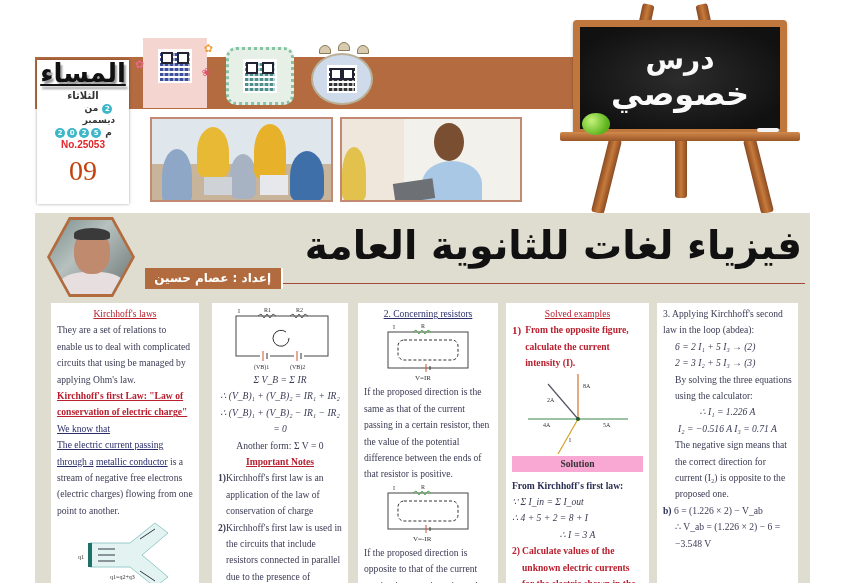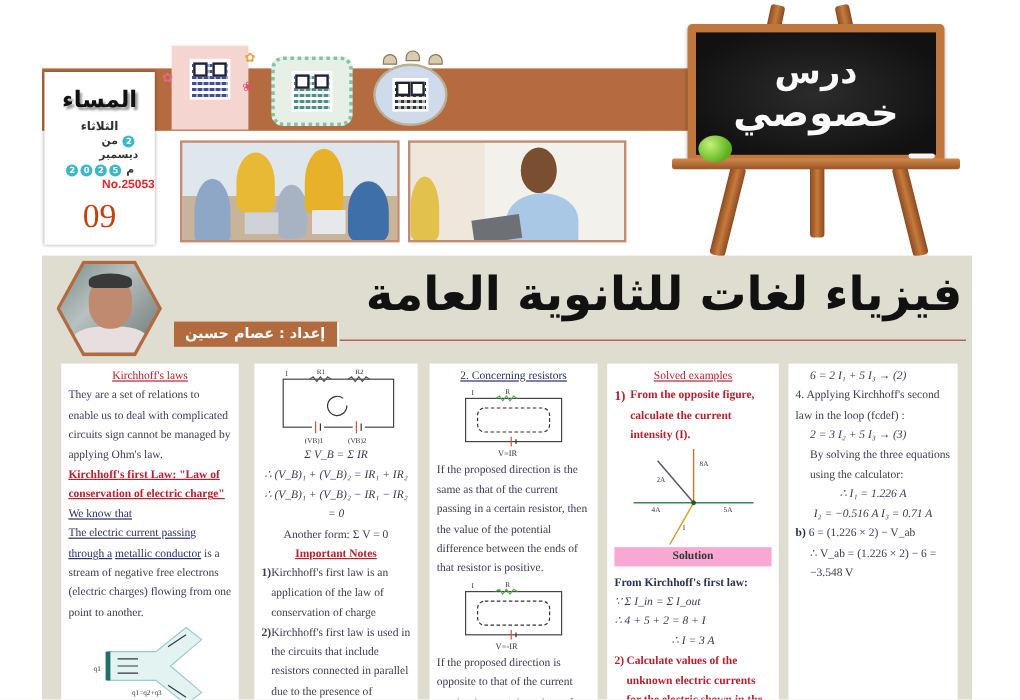--- a/index.html
+++ b/index.html
@@ -3,28 +3,28 @@
 <meta charset="utf-8">
 <style>
   * { box-sizing: border-box; margin: 0; padding: 0; }
   html, body { width: 850px; height: 583px; overflow: hidden; background: #ffffff; }
   body { position: relative; font-family: "Liberation Serif", serif; color: #3b3b4a; }
 
   
   .brown-band { position: absolute; left: 35px; top: 57px; width: 575px; height: 52px; background: #b36b3f; }
   .date-card { position: absolute; left: 37px; top: 60px; width: 92px; height: 144px; background: #fff;
                box-shadow: 0 0 3px rgba(0,0,0,.35); text-align: center; direction: rtl; }
-  .logo { margin-top: 10px; font-family: "DejaVu Sans", sans-serif; font-weight: bold; font-size: 19px;
-          color: #111; letter-spacing: -1px; text-shadow: 2px 3px 2px #999; line-height: 26px; }
+  .logo { margin-top: 0; font-family: "DejaVu Sans", sans-serif; font-weight: bold; font-size: 26px;
+          color: #111; letter-spacing: -1px; text-shadow: 2px 3px 2px #999; line-height: 26px; text-decoration: underline; }
   .day { font-family: "DejaVu Sans", sans-serif; font-weight: bold; font-size: 10px; color: #333; margin-top: 4px; line-height: 12px; }
   .month { font-family: "DejaVu Sans", sans-serif; font-weight: bold; font-size: 9px; color: #333; line-height: 12px; padding-left: 32px; }
   .bubble { display: inline-block; width: 10px; height: 10px; border-radius: 50%; background: #3cb6c8; color: #fff;
             font-size: 7px; line-height: 10px; text-align: center; margin: 0 1px; font-family: "DejaVu Sans", sans-serif; }
   .year { line-height: 12px; font-family: "DejaVu Sans", sans-serif; font-size: 9px; font-weight: bold; color: #333; }
-  .issue { font-family: "Liberation Sans", sans-serif; font-weight: bold; font-size: 10px; color: #e0262b; line-height: 13px; direction: ltr; text-align: right; }
+  .issue { font-family: "Liberation Sans", sans-serif; font-weight: bold; font-size: 10px; color: #e0262b; line-height: 13px; direction: ltr; }
   .bigdate { font-family: "Liberation Serif", serif; font-size: 28px; color: #c2410c; line-height: 40px; direction: ltr; }
 
   .qr { position: absolute; display: flex; align-items: center; justify-content: center; }
   .qr-box { width: 34px; height: 34px; background:
       repeating-linear-gradient(90deg, rgba(0,0,0,.0) 0 3px, rgba(255,255,255,.5) 3px 5px),
       repeating-linear-gradient(0deg, #3c4f9a 0 3px, #fff 3px 5px); border: 2px solid #fff; position: relative; }
   .qr-box::before, .qr-box::after { content: ""; position: absolute; width: 8px; height: 8px; border: 2px solid #223; background: #fff; }
   .qr-box::before { left: 1px; top: 1px; }
   .qr-box::after { right: 1px; top: 1px; }
   .qr1 { left: 143px; top: 38px; width: 64px; height: 70px; background: #f5d5d0; border-top: 0; }
@@ -166,21 +166,21 @@
   <div class="hex">
     <div class="hex-inner">
       <div class="shirt"></div>
       <div class="face"></div>
       <div class="hair"></div>
     </div>
   </div>
 
   <div class="col c1">
     <div class="red-u" style="font-weight:normal;text-align:center;">Kirchhoff's laws</div>
-    <div>They are a set of relations to enable us to deal with complicated circuits sign cannot be managed by applying Ohm's law.</div>
+    <div>They are a set of relations to enable us to deal with complicated circuits that using be managed by applying Ohm's law.</div>
     <div class="red-u">Kirchhoff's first Law: "Law of conservation of electric charge"</div>
     <div class="navy-u">We know that</div>
     <div>
       <span class="navy-u">The electric current passing through a</span>
       <span class="navy-u">metallic conductor</span><span> is a stream of negative free electrons (electric charges) flowing from one point to another.</span>
     </div>
     <svg class="fig" width="110" height="70" viewBox="0 0 110 70">
       <path d="M20 22 L60 22 L85 2 L98 12 L72 34 L98 56 L85 66 L60 46 L20 46 Z" fill="#e3f3f1" stroke="#9cc" stroke-width="1"></path>
       <rect x="18" y="22" width="4" height="24" fill="#1f6f6a"></rect>
       <g stroke="#334" stroke-width="1">
@@ -277,26 +277,27 @@
     <div class="math" style="text-align:left;">∵ Σ I_in = Σ I_out</div>
     <div class="math" style="text-align:left;">∴ 4 + 5 + 2 = 8 + I</div>
     <div class="math">∴ I = 3 A</div>
     <div style="display:flex;" class="red-b">
       <span style="margin-right:2px;">2)</span>
       <span>Calculate values of the unknown electric currents for the electric shown in the figure.</span>
     </div>
   </div>
 
   <div class="col c5">
+    <div>3. Applying Kirchhoff's second law in the loop (abdea):</div>
     <div class="math indent" style="text-align:left;">6 = 2 I₁ + 5 I₃   →   (2)</div>
-    <div>4. Applying Kirchhoff's second law in the loop (fcdef) :</div>
     <div class="math indent" style="text-align:left;">2 = 3 I₂ + 5 I₃   →   (3)</div>
     <div class="indent">By solving the three equations using the calculator:</div>
     <div class="math">∴ I₁ = 1.226 A</div>
     <div class="math">I₂ = −0.516 A     I₃ = 0.71 A</div>
+    <div class="indent">The negative sign means that the correct direction for current (I₂) is opposite to the  proposed one.</div>
     <div>
       <span class="num" style="color:#2a2f55;">b)</span>
       <span>6 = (1.226 × 2) − V_ab</span>
     </div>
     <div class="indent">∴ V_ab = (1.226 × 2) − 6 = −3.548 V</div>
 
   </div>
 </div>
 
 </body></html>

